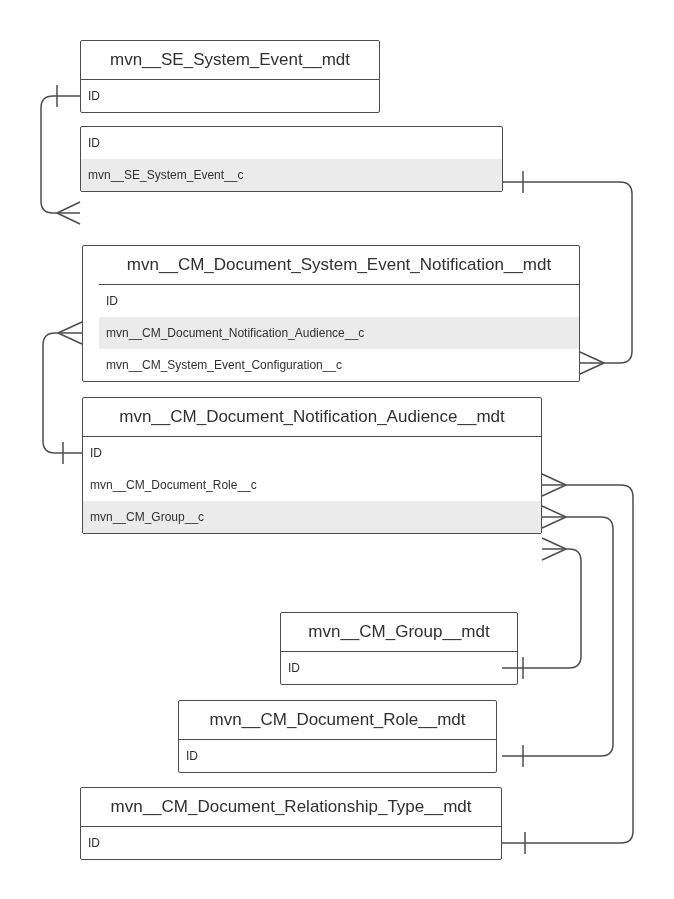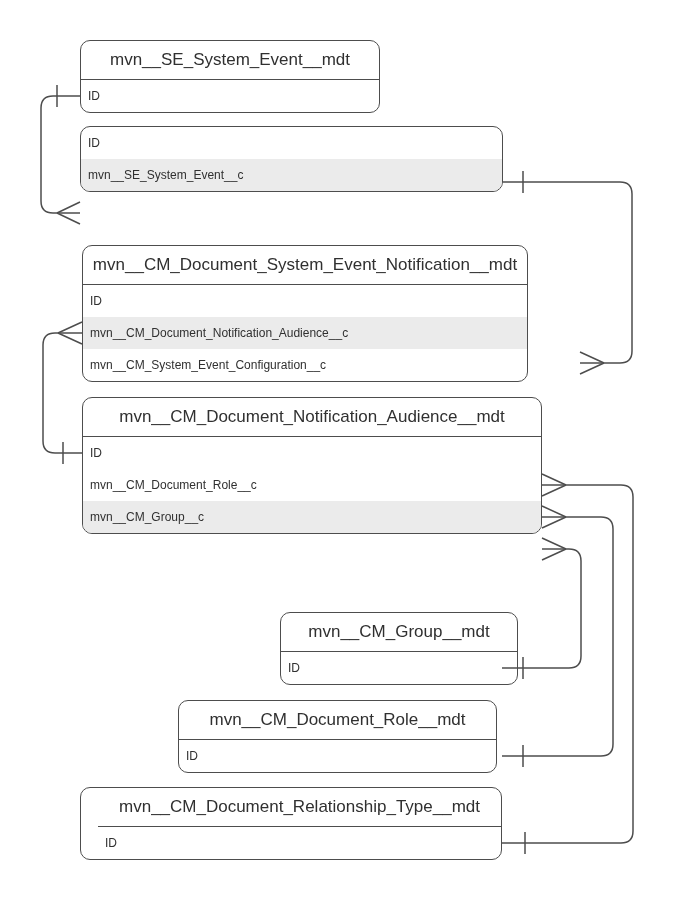--- a/index.html
+++ b/index.html
@@ -1,38 +1,38 @@
 <!DOCTYPE html>
 <html><head>
 <meta charset="utf-8">
 <style>
   html,body{margin:0;padding:0;background:#ffffff;}
   .canvas{position:relative;width:674px;height:899px;background:#ffffff;overflow:hidden;}
   .connector-layer{position:absolute;left:0;top:0;width:674px;height:899px;z-index:3;pointer-events:none;}
   .entity{
     position:absolute;z-index:2;box-sizing:border-box;
-    background:#ffffff;border:1.5px solid #4d4d4d;border-radius:10px;overflow:hidden;
+    background:#ffffff;border:1.5px solid #4d4d4d;border-radius:2px;overflow:hidden;
     font-family:"Liberation Sans",sans-serif;color:#303030;
   }
   .entity-title{
     height:38px;display:flex;align-items:center;justify-content:center;
     border-bottom:1.5px solid #4d4d4d;font-size:17px;white-space:nowrap;
   }
   .entity-row{
     height:32px;display:flex;align-items:center;
     padding:0 7px;font-size:12px;white-space:nowrap;
   }
   .entity-row.alt{background:#ebebeb;}
   #e0{left:80px;top:40px;width:300px;}
   #e1{left:80px;top:126px;width:423px;}
-  #e2{left:82px;top:245px;width:446px;}
+  #e2{left:82px;top:245px;width:498px;padding-left:16px;}
   #e3{left:82px;top:397px;width:460px;}
   #e4{left:280px;top:612px;width:238px;}
   #e5{left:178px;top:700px;width:319px;}
-  #e6{left:80px;top:787px;width:422px;padding-left:17px;}
+  #e6{left:80px;top:787px;width:422px;}
 </style>
 </head>
 <body>
 
 <div class="canvas">
 
   <div class="entity" id="e0">
     <div class="entity-title">mvn__SE_System_Event__mdt</div>
     <div class="entity-row">ID</div>
   </div>

